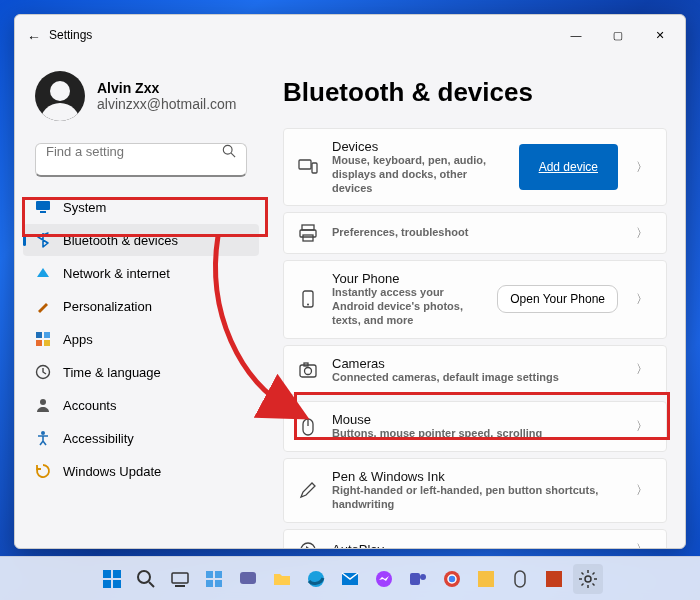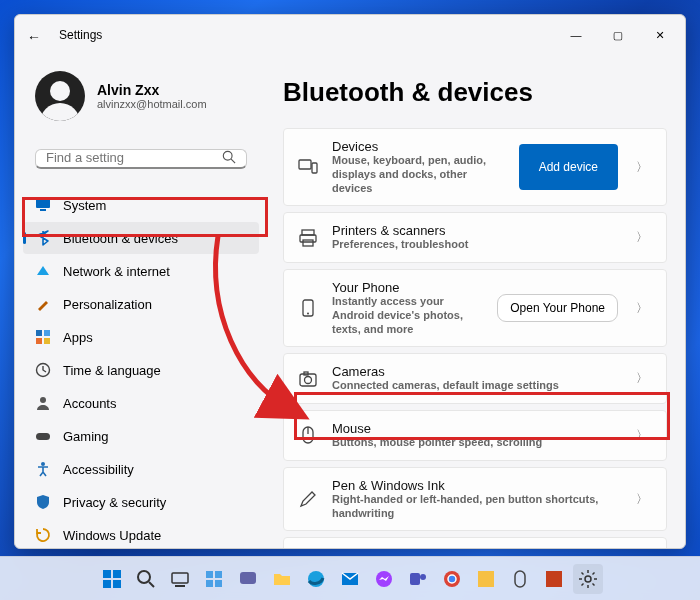--- a/index.html
+++ b/index.html
@@ -17,34 +17,34 @@
   .window {
     position: absolute; left: 14px; top: 14px; width: 672px; height: 535px;
     background: #f5f5f7; border: 1px solid #ccc; border-radius: 6px;
     display: flex; flex-direction: column; box-shadow: 0 6px 24px rgba(0,0,0,0.3);
     overflow: hidden;
   }
   .titlebar {
     height: 40px; display: flex; align-items: center; padding: 0 4px; font-size: 12px;
   }
   .titlebar .back { width: 30px; text-align: center; font-size: 14px; cursor: pointer; }
-  .titlebar .title { flex: 0 0 auto; margin-left: 10px; }
+  .titlebar .title { flex: 0 0 auto; margin-left: 0; }
   .titlebar .spacer { flex: 1; }
   .winbtn { width: 42px; height: 30px; display:flex; align-items:center; justify-content:center; font-size:11px; cursor:pointer;}
   .body { flex: 1; display: flex; min-height: 0; }
   .sidebar {
-    width: 250px; padding: 8px 6px 8px 8px; display:flex; flex-direction:column; gap:8px;
+    width: 250px; padding: 8px 6px 8px 8px; display:flex; flex-direction:column; gap:2px;
     overflow: hidden;
   }
   .profile { display:flex; align-items:center; gap:12px; padding: 8px 12px 16px 12px; }
   .avatar { width: 50px; height: 50px; border-radius: 50%; background:#222; position:relative; overflow:hidden;}
   .avatar::before { content:""; position:absolute; left:50%; top:10px; width:20px; height:20px; background:#f5f5f7; border-radius:50%; transform:translateX(-50%);}
   .avatar::after  { content:""; position:absolute; left:50%; top:32px; width:40px; height:40px; background:#f5f5f7; border-radius:50%; transform:translateX(-50%);}
   .profile .name { font-weight:600; font-size:14px; }
-  .profile .email { font-size:11px; color:#555; }
+  .profile .email { font-size:14px; color:#555; }
   .searchbox {
     margin: 4px 12px 12px 12px; height: 34px; background:#fff; border:1px solid #ccc; border-bottom:2px solid #888;
     border-radius:6px; display:flex; align-items:flex-start; padding:0 10px; font-size:13px;
   }
   .searchbox input { border:none; outline:none; flex:1; background:transparent; font-size:13px;}
   .navlist { display:flex; flex-direction:column; gap:1px; }
   .navitem {
     display:flex; align-items:center; gap:12px; padding:8px 12px; font-size:13px; border-radius:4px; cursor:pointer;
     position:relative;
   }
@@ -61,21 +61,21 @@
   .main::-webkit-scrollbar-thumb { background:#888; border-radius:2px;}
   .card {
     background:#fdfdfd; border:1px solid #e6e6e6; border-radius:4px; margin-bottom:6px;
     display:flex; align-items:center; padding:10px 14px; gap:14px; cursor:pointer;
   }
   .cardicon { width:20px; height:20px; flex:0 0 20px; display:flex; align-items:center; justify-content:center; color:#444;}
   .cardtext { flex:1; min-width:0;}
   .cardtext .ct { font-size:13px; color:#111;}
   .cardtext .cd { font-size:11px; color:#666; line-height:1.25;font-weight:bold;}
   .cardaction { flex:0 0 auto; }
-  .btn-primary { background:#0067c0; color:#fff; border:none; padding:16px 20px; border-radius:4px; font-size:12px; cursor:pointer;}
+  .btn-primary { background:#0067c0; color:#fff; border:none; padding:16px 20px; border-radius:4px; font-size:12px; cursor:pointer;text-decoration:underline;}
   .btn-secondary { background:#fff; border:1px solid #ccc; padding:6px 12px; border-radius:9px; font-size:12px; cursor:pointer;}
   .chev { color:#555; font-size:12px; padding:0 4px;}
   
   .annot { position:absolute; border:3px solid #d92626; pointer-events:none; }
   .arrow-svg { position:absolute; pointer-events:none; }
   
   .taskbar {
     position:absolute; left:0; right:0; bottom:0; height:44px;
     background:rgba(235,240,250,0.9); backdrop-filter:blur(4px);
     display:flex; align-items:center; justify-content:center; gap:4px;
@@ -183,41 +183,25 @@
               <svg width="16" height="16">
                 <circle cx="8" cy="5" r="3" fill="#555"></circle>
                 <path d="M2 15c0-3 3-5 6-5s6 2 6 5" fill="#555"></path>
               </svg>
             </span>
             <span>Accounts</span>
           </div>
           <div class="navitem">
             <span class="navicon">
               <svg width="16" height="16">
-                <rect x="1" y="5" width="14" height="7" rx="3.5" fill="#444"></rect>
-              </svg>
-            </span>
-            <span>Gaming</span>
-          </div>
-          <div class="navitem">
-            <span class="navicon">
-              <svg width="16" height="16">
                 <circle cx="8" cy="3" r="2" fill="#1f6fb8"></circle>
                 <path d="M3 6h10M8 6v5m-3 4l3-4 3 4" fill="none" stroke="#1f6fb8" stroke-width="1.6"></path>
               </svg>
             </span>
             <span>Accessibility</span>
-          </div>
-          <div class="navitem">
-            <span class="navicon">
-              <svg width="16" height="16">
-                <path d="M8 1l6 2v5c0 4-3 6-6 7-3-1-6-3-6-7V3z" fill="#1f6fb8"></path>
-              </svg>
-            </span>
-            <span>Privacy &amp; security</span>
           </div>
           <div class="navitem">
             <span class="navicon">
               <svg width="16" height="16">
                 <path d="M8 2a6 6 0 1 1-5 2.7" fill="none" stroke="#d98f00" stroke-width="1.8"></path>
                 <path d="M2 2v4h4" fill="none" stroke="#d98f00" stroke-width="1.8"></path>
               </svg>
             </span>
             <span>Windows Update</span>
           </div>
@@ -243,21 +227,20 @@
           </div>
           <div class="card">
             <span class="cardicon">
               <svg width="20" height="20">
                 <rect x="4" y="2" width="12" height="5" fill="none" stroke="#444" stroke-width="1.3"></rect>
                 <rect x="2" y="7" width="16" height="7" rx="1" fill="none" stroke="#444" stroke-width="1.3"></rect>
                 <rect x="5" y="12" width="10" height="6" fill="none" stroke="#444" stroke-width="1.3"></rect>
               </svg>
             </span>
             <div class="cardtext">
-              <div class="ct">Printers &amp; scanners</div>
               <div class="cd">Preferences, troubleshoot</div>
             </div>
             <div class="cardaction"></div>
             <span class="chev">〉</span>
           </div>
           <div class="card">
             <span class="cardicon">
               <svg width="20" height="20">
                 <rect x="5" y="2" width="10" height="16" rx="2" fill="none" stroke="#444" stroke-width="1.3"></rect>
                 <circle cx="10" cy="15.5" r="1" fill="#444"></circle>

